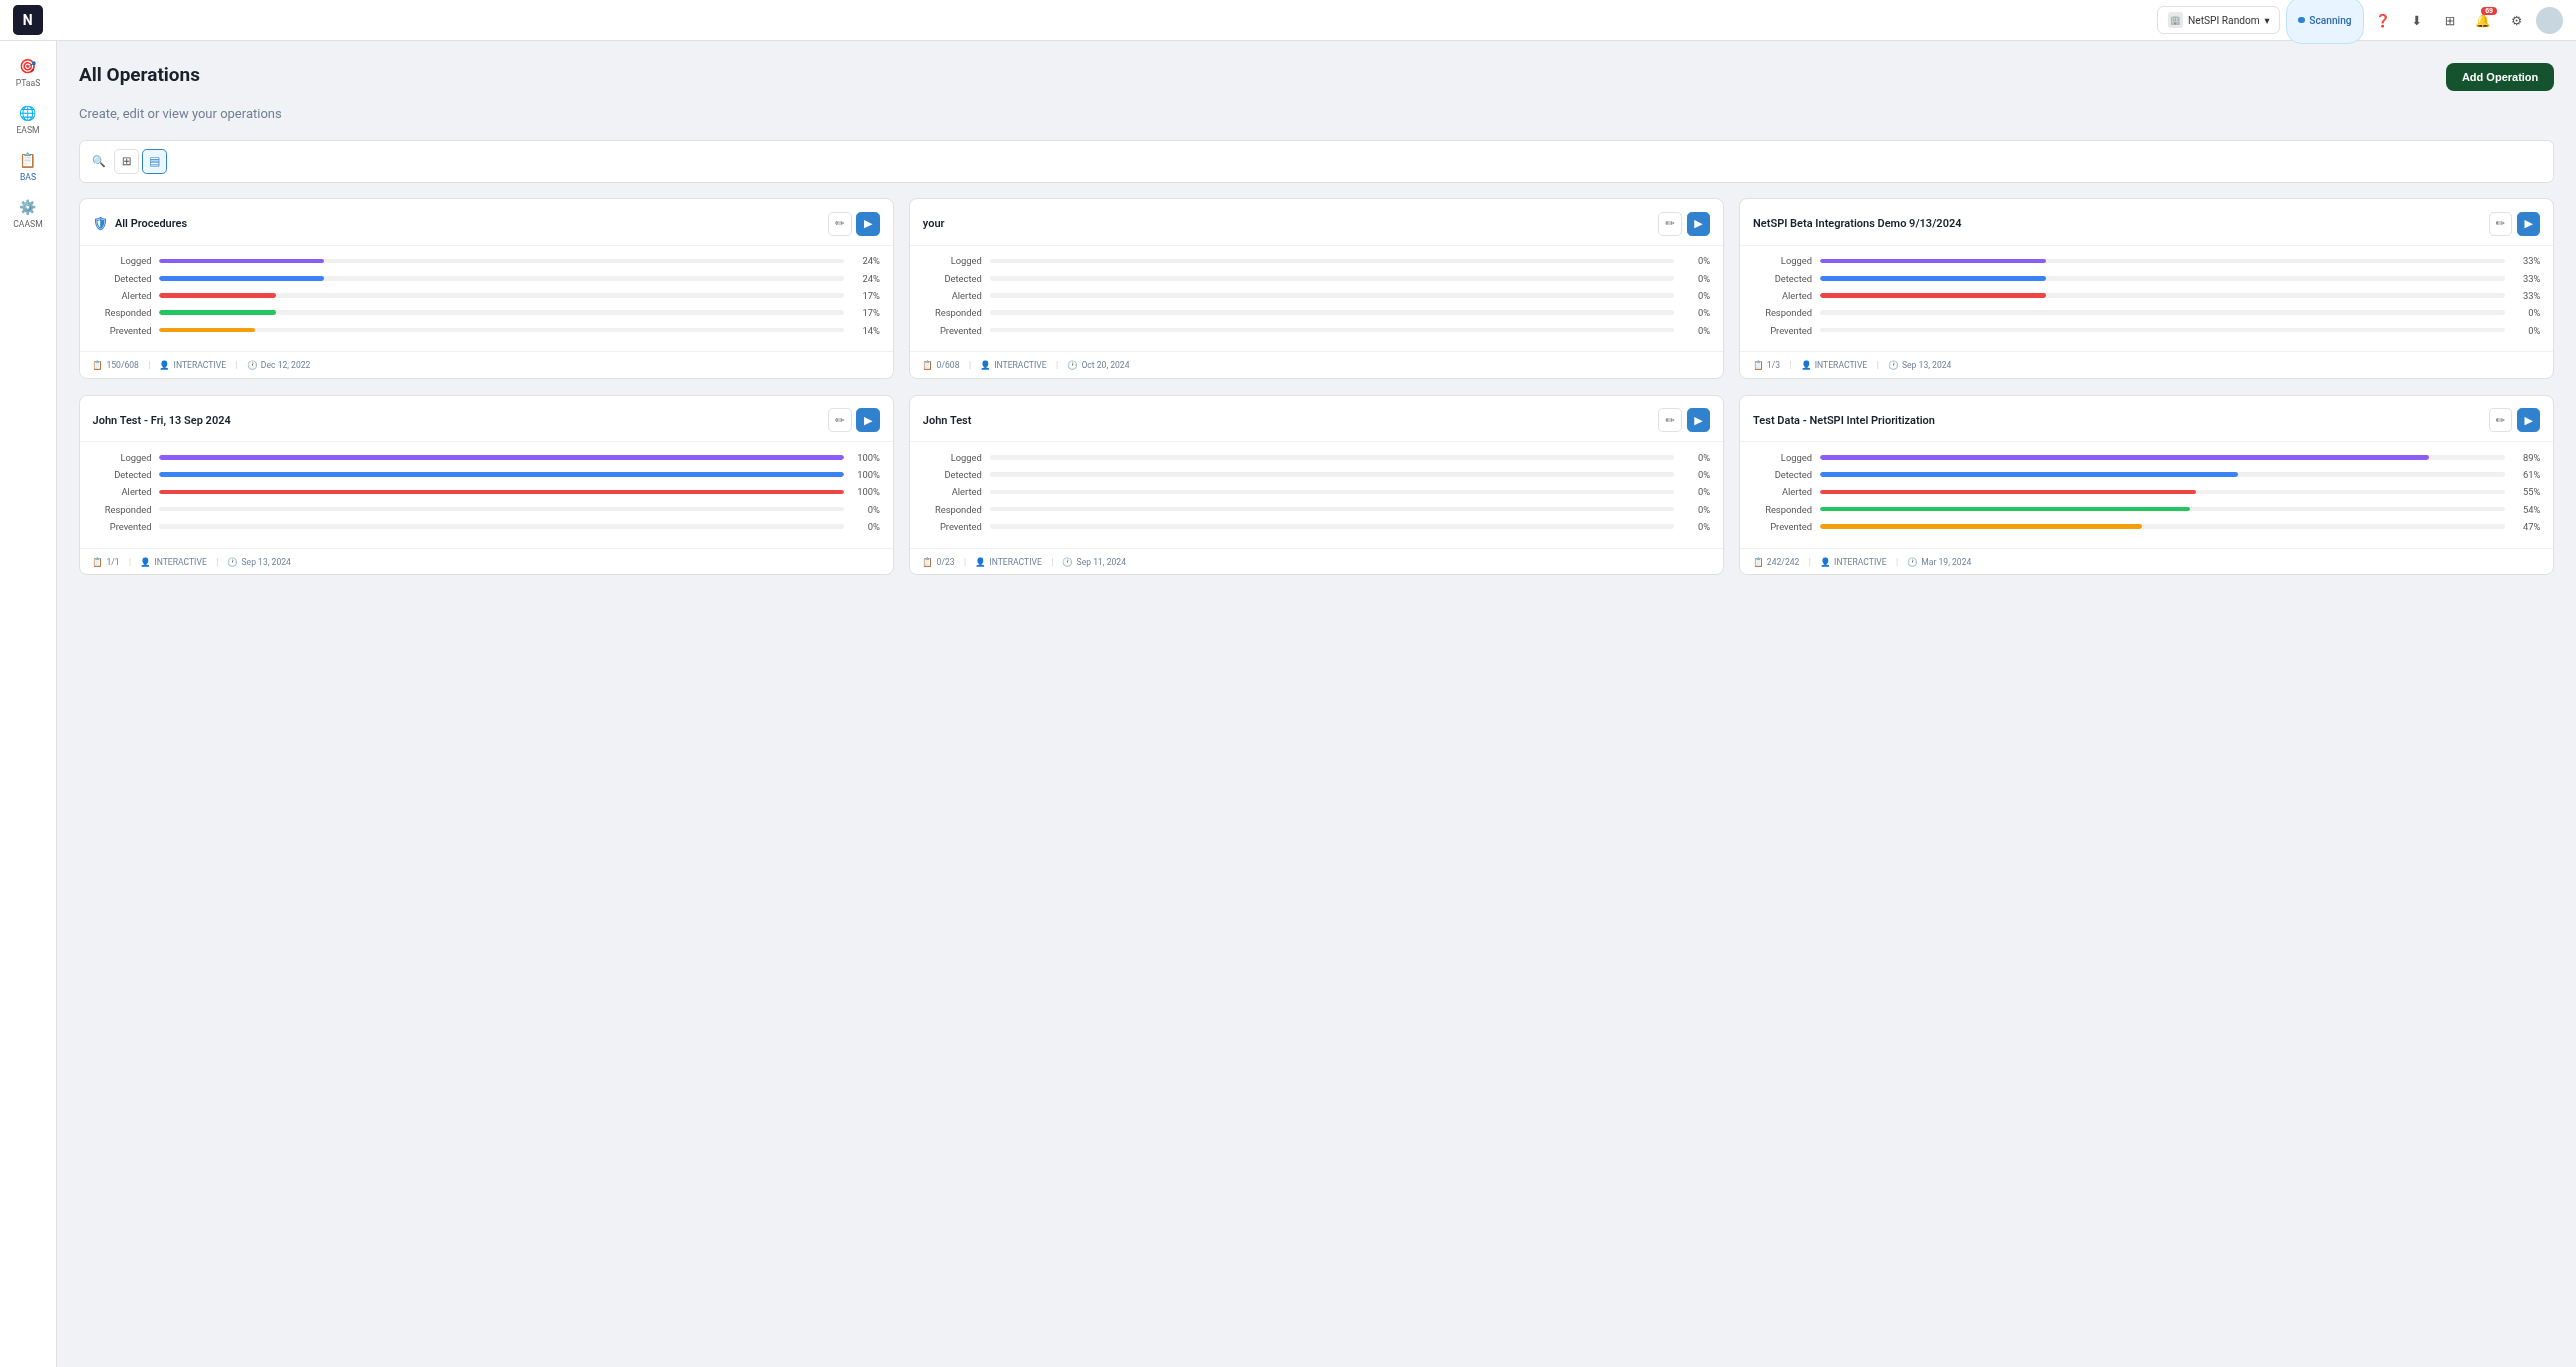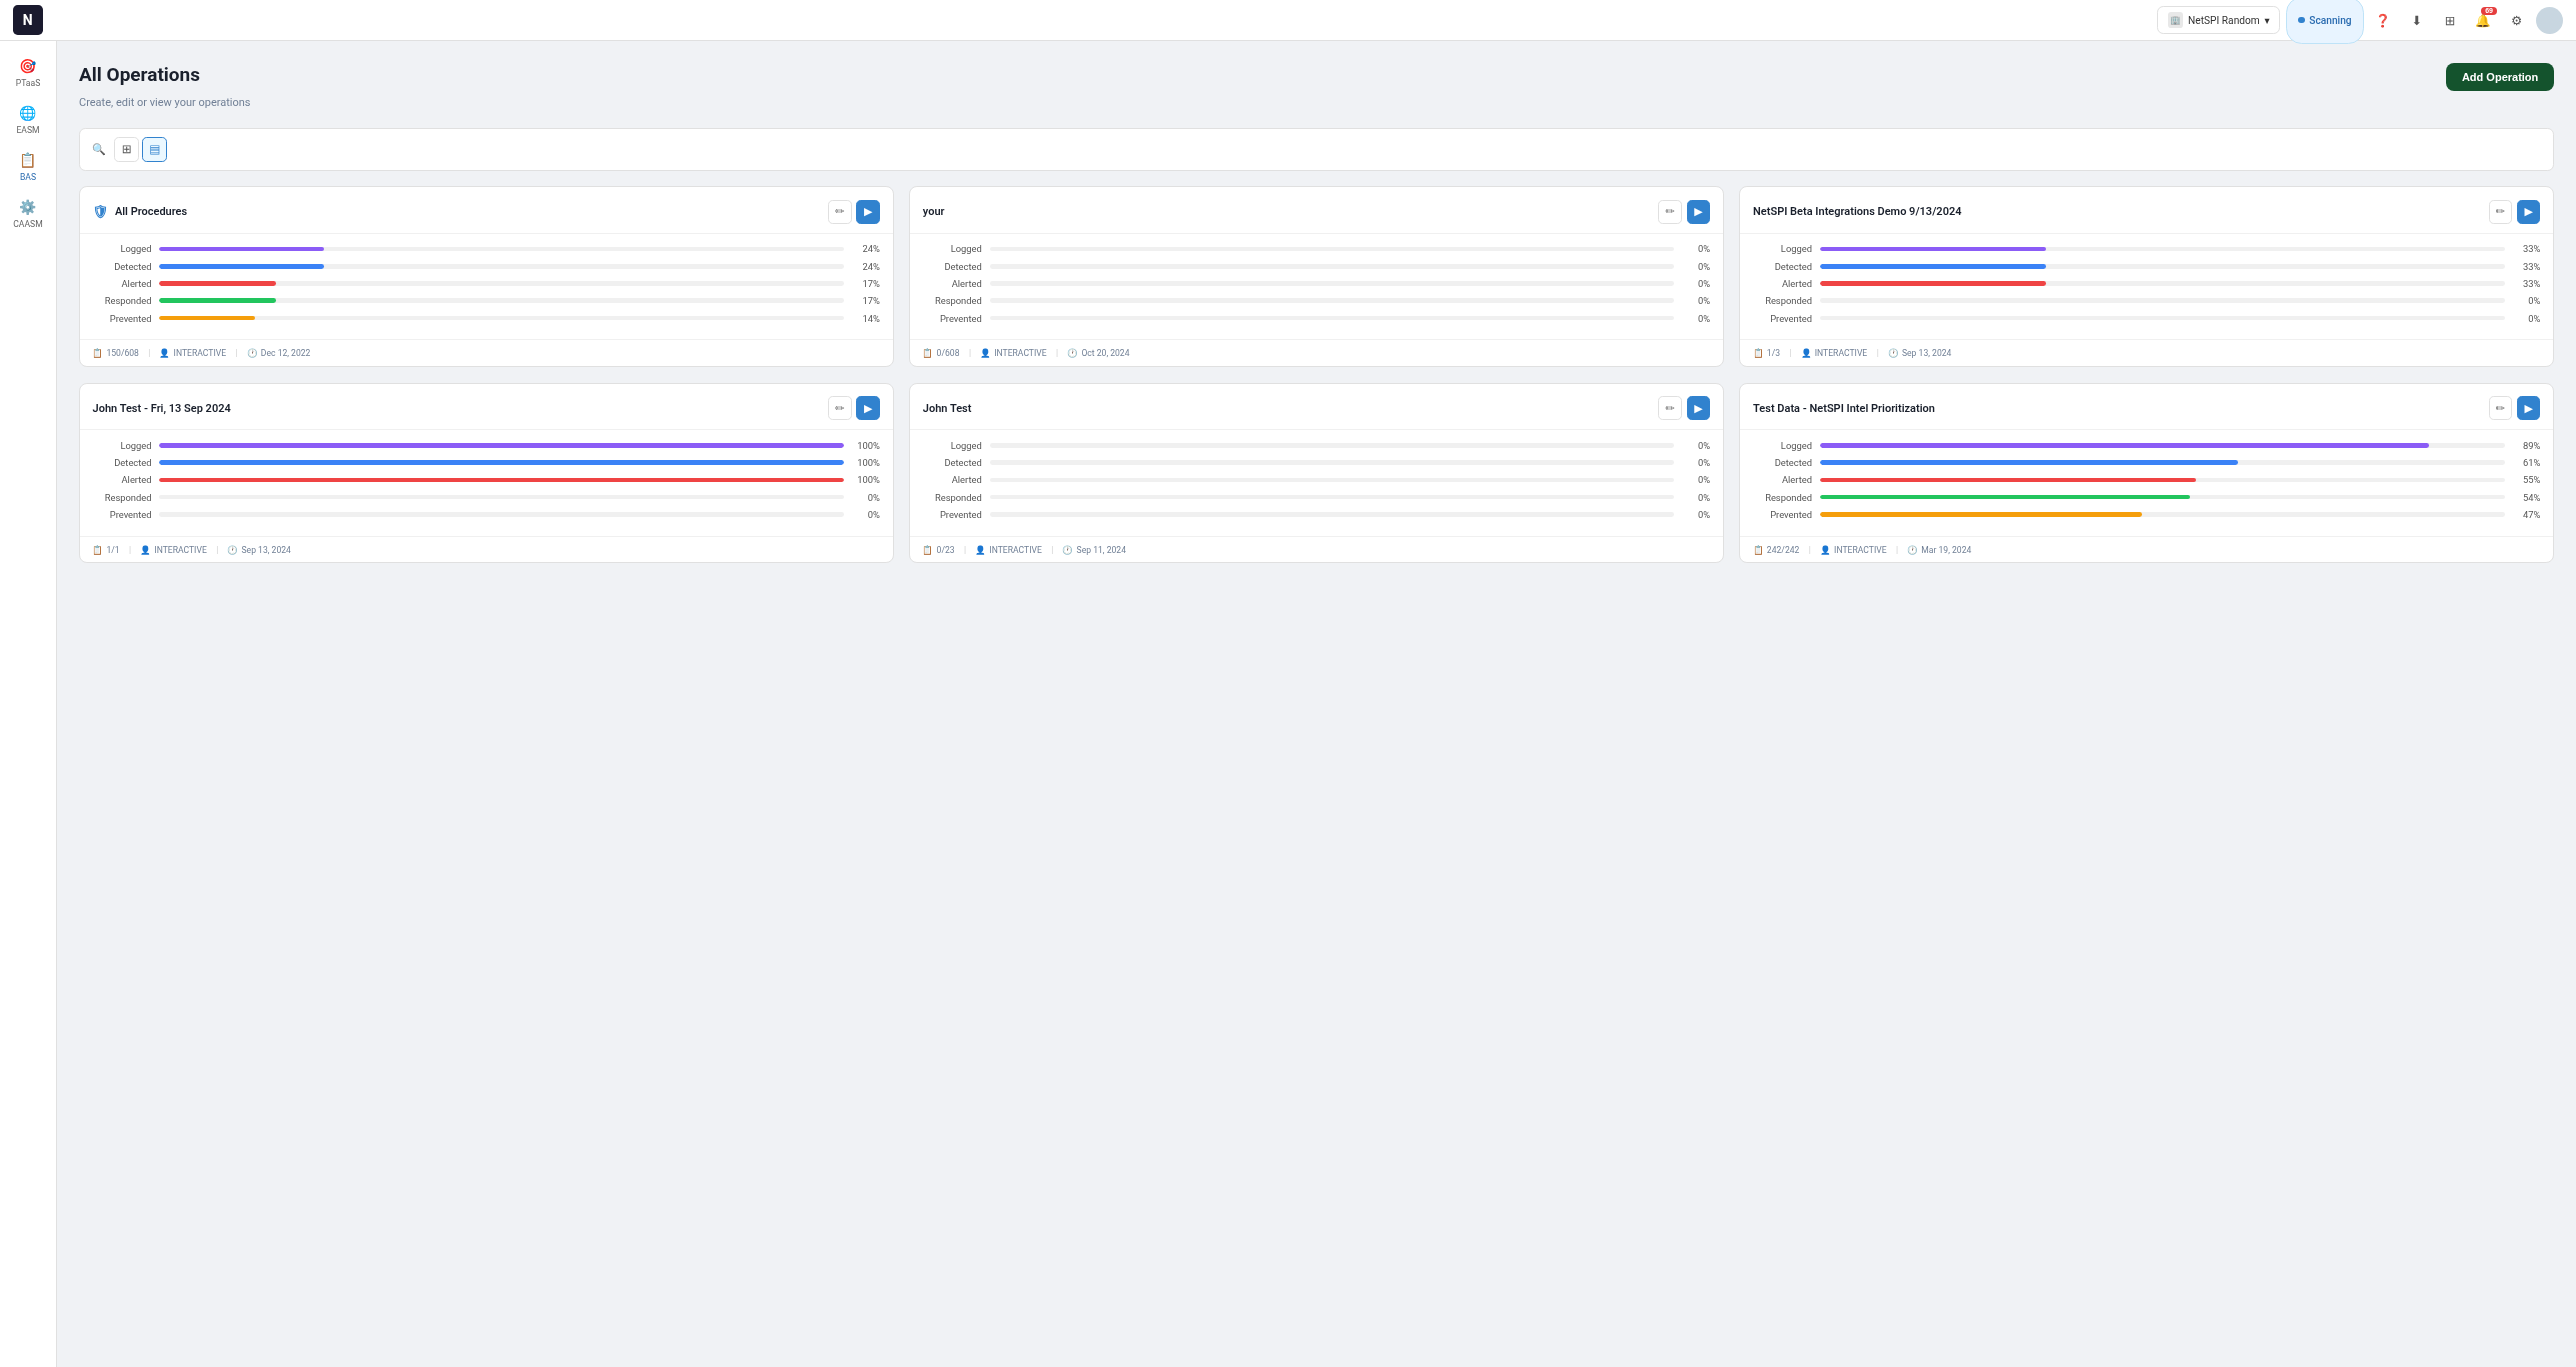--- a/index.html
+++ b/index.html
@@ -150,23 +150,23 @@
       align-items: flex-start;
       justify-content: space-between;
       margin-bottom: 19px;
     }
     .page-title {
       font-size: 19px;
       font-weight: 700;
       color: #1a202c;
     }
     .page-subtitle {
-      font-size: 11px;
+      font-size: 13px;
       color: #718096;
-      margin-top: 10px;
+      margin-top: 20px;
     }
     .add-op-btn {
       background: #14532d;
       color: #fff;
       border: none;
       border-radius: 8px;
       padding: 7.9px 15.7px;
       font-size: 11px;
       font-weight: 600;
       cursor: pointer;

